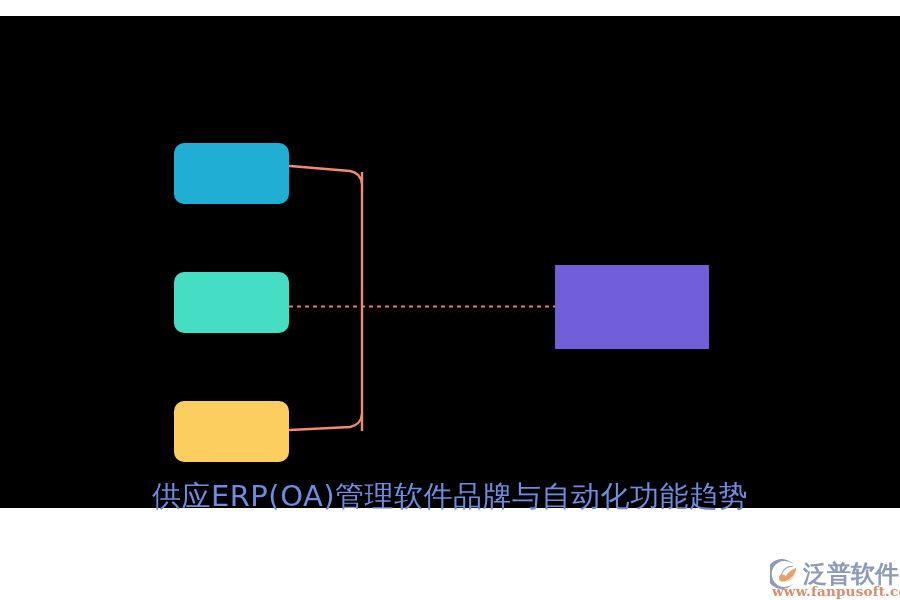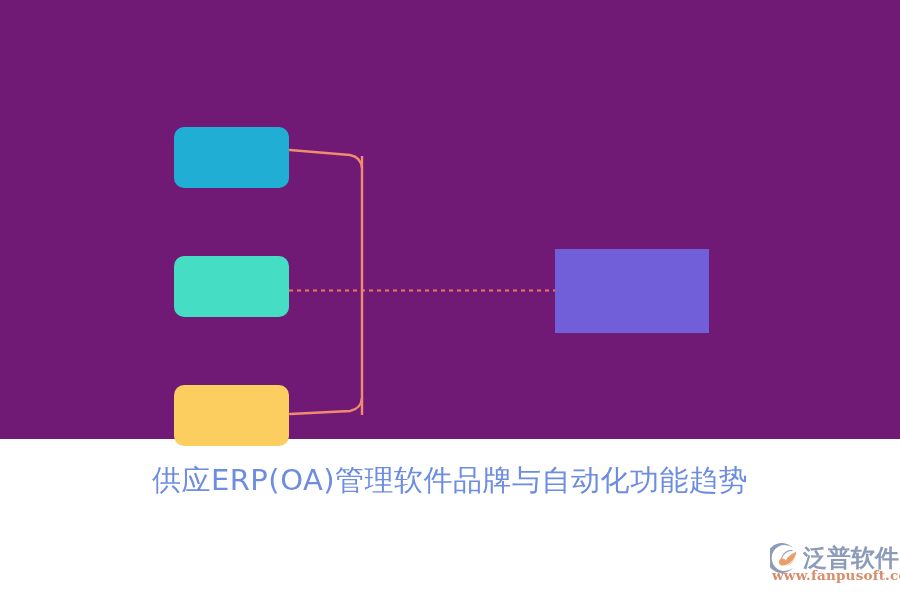--- a/index.html
+++ b/index.html
@@ -9,22 +9,23 @@
   body {
     width: 900px;
     height: 600px;
     background: #ffffff;
     font-family: "Liberation Sans", sans-serif;
     overflow: hidden;
   }
   #stage {
     position: relative;
     width: 900px;
-    height: 439px;
-    background: #701a75;
+    height: 492px;
+    background: #000000;
+    margin-top: 16px;
   }
   .diagram-svg {
     position: absolute;
     left: 0;
     top: 0;
     width: 900px;
     height: 600px;
   }
   .node {
     position: absolute;

